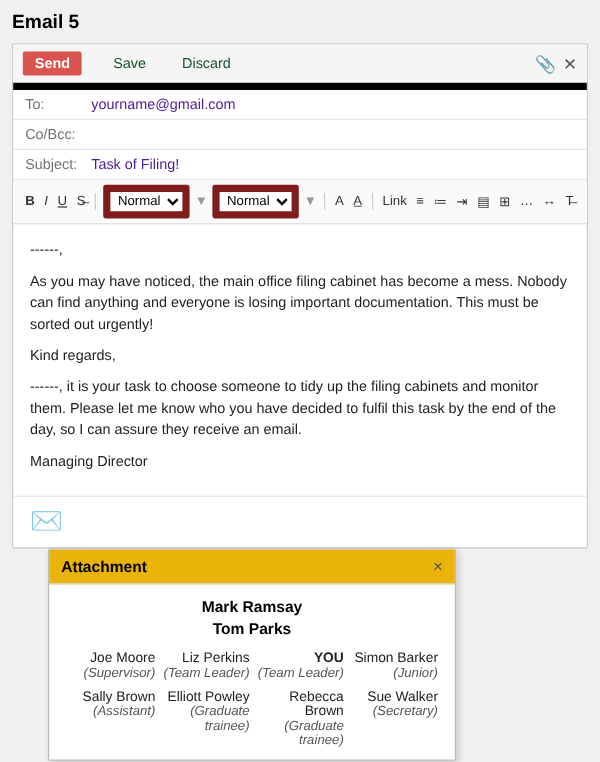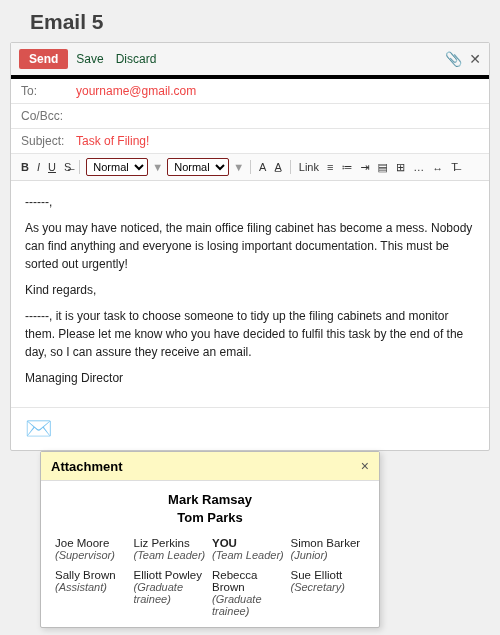--- a/index.html
+++ b/index.html
@@ -5,42 +5,41 @@
     * { box-sizing: border-box; margin: 0; padding: 0; }
     body {
       font-family: Arial, sans-serif;
       background: #f0f0f0;
       width: 500px;
       min-height: 635px;
       padding: 10px;
     }
 
     .page-title {
-      font-size: 21px;
+      font-size: 16px;
       font-weight: bold;
       margin-bottom: 8px;
-      color: #404040;
-      margin-left: 20px;
+      color: #000000;
     }
 
     .email-container {
       background: #fff;
       border: 1px solid #ccc;
       border-radius: 2px;
       width: 100%;
     }
 
     
     .toolbar {
       display: flex;
       align-items: center;
       padding: 6px 8px;
       background: #f5f5f5;
-      border-bottom: 4px solid #000000;
-      gap: 4px;
+      border-bottom: 6px solid #000000;
+      gap: 22px;
     }
 
     .btn-send {
       background: #d9534f;
       color: #fff;
       border: none;
       padding: 3px 10px;
       font-size: 12px;
       border-radius: 2px;
       cursor: pointer;
@@ -79,21 +78,21 @@
       font-size: 12px;
     }
 
     .field-label {
       color: #737373;
       width: 55px;
       flex-shrink: 0;
     }
 
     .field-value {
-      color: #ef4444;
+      color: #4c1d95;
       font-size: 12px;
     }
 
     
     .format-bar {
       display: flex;
       align-items: center;
       padding: 4px 8px;
       border-bottom: 1px solid #ddd;
       background: #fafafa;
@@ -109,21 +108,21 @@
       background: none;
       border: none;
     }
 
     .fmt-btn.bold { font-weight: bold; }
     .fmt-btn.italic { font-style: italic; }
     .fmt-btn.underline { text-decoration: underline; }
 
     .fmt-select {
       font-size: 11px;
-      border: 1px solid #7f1d1d;
+      border: 6px solid #7f1d1d;
       background: #fff;
       padding: 1px 2px;
       cursor: pointer;
       border-radius: 2px;
     }
 
     .fmt-separator {
       width: 1px;
       height: 14px;
       background: #ccc;
@@ -162,21 +161,21 @@
       margin-left: 30px;
       margin-top: 0;
       box-shadow: 2px 2px 6px rgba(0,0,0,0.15);
       position: relative;
     }
 
     .attachment-header {
       display: flex;
       align-items: center;
       padding: 6px 10px;
-      background: #fef9c3;
+      background: #eab308;
       border-bottom: 1px solid #ddd;
       font-weight: bold;
       font-size: 13px;
     }
 
     .attachment-header-spacer { flex: 1; }
 
     .attachment-close {
       font-size: 14px;
       color: #555;
@@ -208,21 +207,21 @@
     }
 
     .staff-grid {
       display: grid;
       grid-template-columns: repeat(4, 1fr);
       gap: 8px 4px;
       margin-top: 8px;
     }
 
     .staff-cell {
-      text-align: left;
+      text-align: right;
     }
 
     .staff-name {
       font-size: 11.5px;
       color: #222;
     }
 
     .staff-role {
       font-style: italic;
       font-size: 11px;
@@ -355,20 +354,20 @@
         </div>
         <div class="staff-cell">
           <div class="staff-name">Elliott Powley</div>
           <div class="staff-role">(Graduate trainee)</div>
         </div>
         <div class="staff-cell">
           <div class="staff-name">Rebecca Brown</div>
           <div class="staff-role">(Graduate trainee)</div>
         </div>
         <div class="staff-cell">
-          <div class="staff-name">Sue Elliott</div>
+          <div class="staff-name">Sue Walker</div>
           <div class="staff-role">(Secretary)</div>
         </div>
       </div>
 
     </div>
   </div>
 </div>
 
 </body></html>

